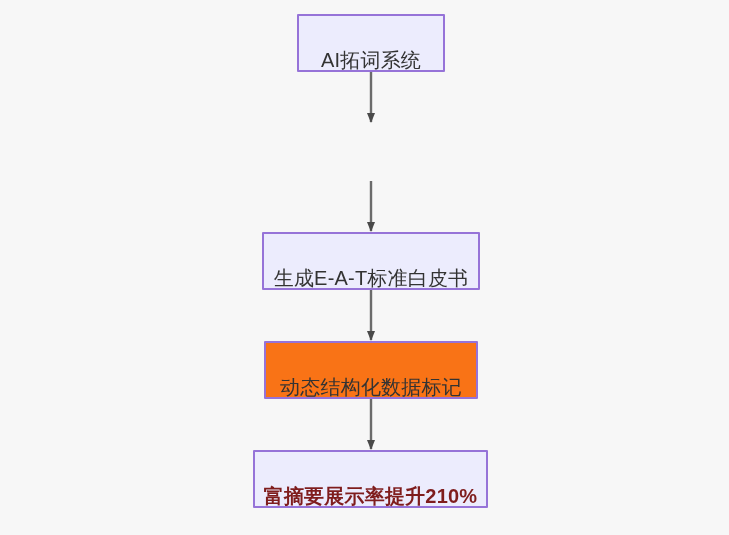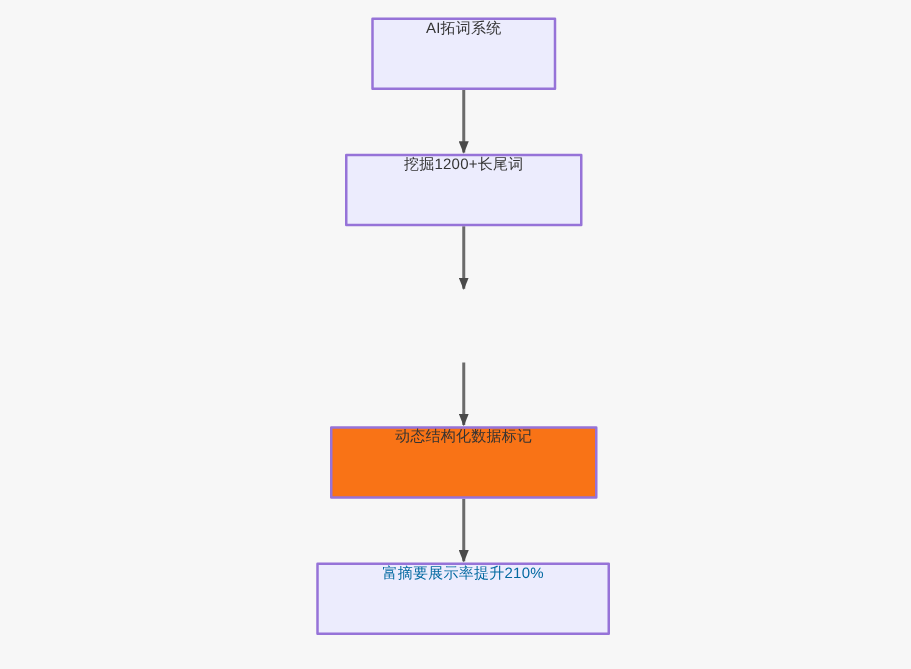--- a/index.html
+++ b/index.html
@@ -20,24 +20,24 @@
     height: 535px;
   }
 
   .node {
     position: absolute;
     box-sizing: border-box;
     background: #ececfd;
     border: 2px solid #9673d8;
     border-radius: 1px;
     display: flex;
-    align-items: flex-start;
+    align-items: flex-end;
     justify-content: center;
     color: #333333;
-    font-size: 12px;
+    font-size: 20px;
     line-height: 1;
     letter-spacing: 0.2px;
     white-space: nowrap;
   }
 
   .node-label {
     display: block;
   }
 
   .edge-layer {
@@ -71,26 +71,26 @@
     </g>
     <g>
       <line x1="371" y1="399" x2="371" y2="449" stroke="#6b6b6b" stroke-width="2.4" marker-end="url(#arrowhead)"></line>
     </g>
   </svg>
 
   <div class="node" style="left: 297px; top: 14px; width: 148px; height: 58px; background: rgb(236, 236, 253); border-color: rgb(150, 115, 216); color: rgb(51, 51, 51);">
     <span class="node-label">AI拓词系统</span>
   </div>
 
-  <div class="node" style="left: 276px; top: 123px; width: 190px; height: 58px; background: rgb(236, 236, 253); border-color: rgb(150, 115, 216); color: rgb(51, 51, 51);">
-    <span class="node-label">挖掘1200+长尾词</span>
+
+  <div class="node" style="left: 262px; top: 232px; width: 218px; height: 58px; background: rgb(236, 236, 253); border-color: rgb(150, 115, 216); color: rgb(51, 51, 51);">
+    <span class="node-label">生成E-A-T标准白皮书</span>
   </div>
-
 
   <div class="node" style="left: 264px; top: 341px; width: 214px; height: 58px; background: #f97316; border-color: rgb(150, 115, 216); color: rgb(51, 51, 51);">
     <span class="node-label">动态结构化数据标记</span>
   </div>
 
-  <div class="node" style="left: 253px; top: 450px; width: 235px; height: 58px; background: rgb(236, 236, 253); border-color: rgb(150, 115, 216); color: #0369a1;">
+  <div class="node" style="left: 253px; top: 450px; width: 235px; height: 58px; background: rgb(236, 236, 253); border-color: rgb(150, 115, 216); color: #7f1d1d; font-weight: bold;">
     <span class="node-label">富摘要展示率提升210%</span>
   </div>
 
 </div>
 
 </body></html>

